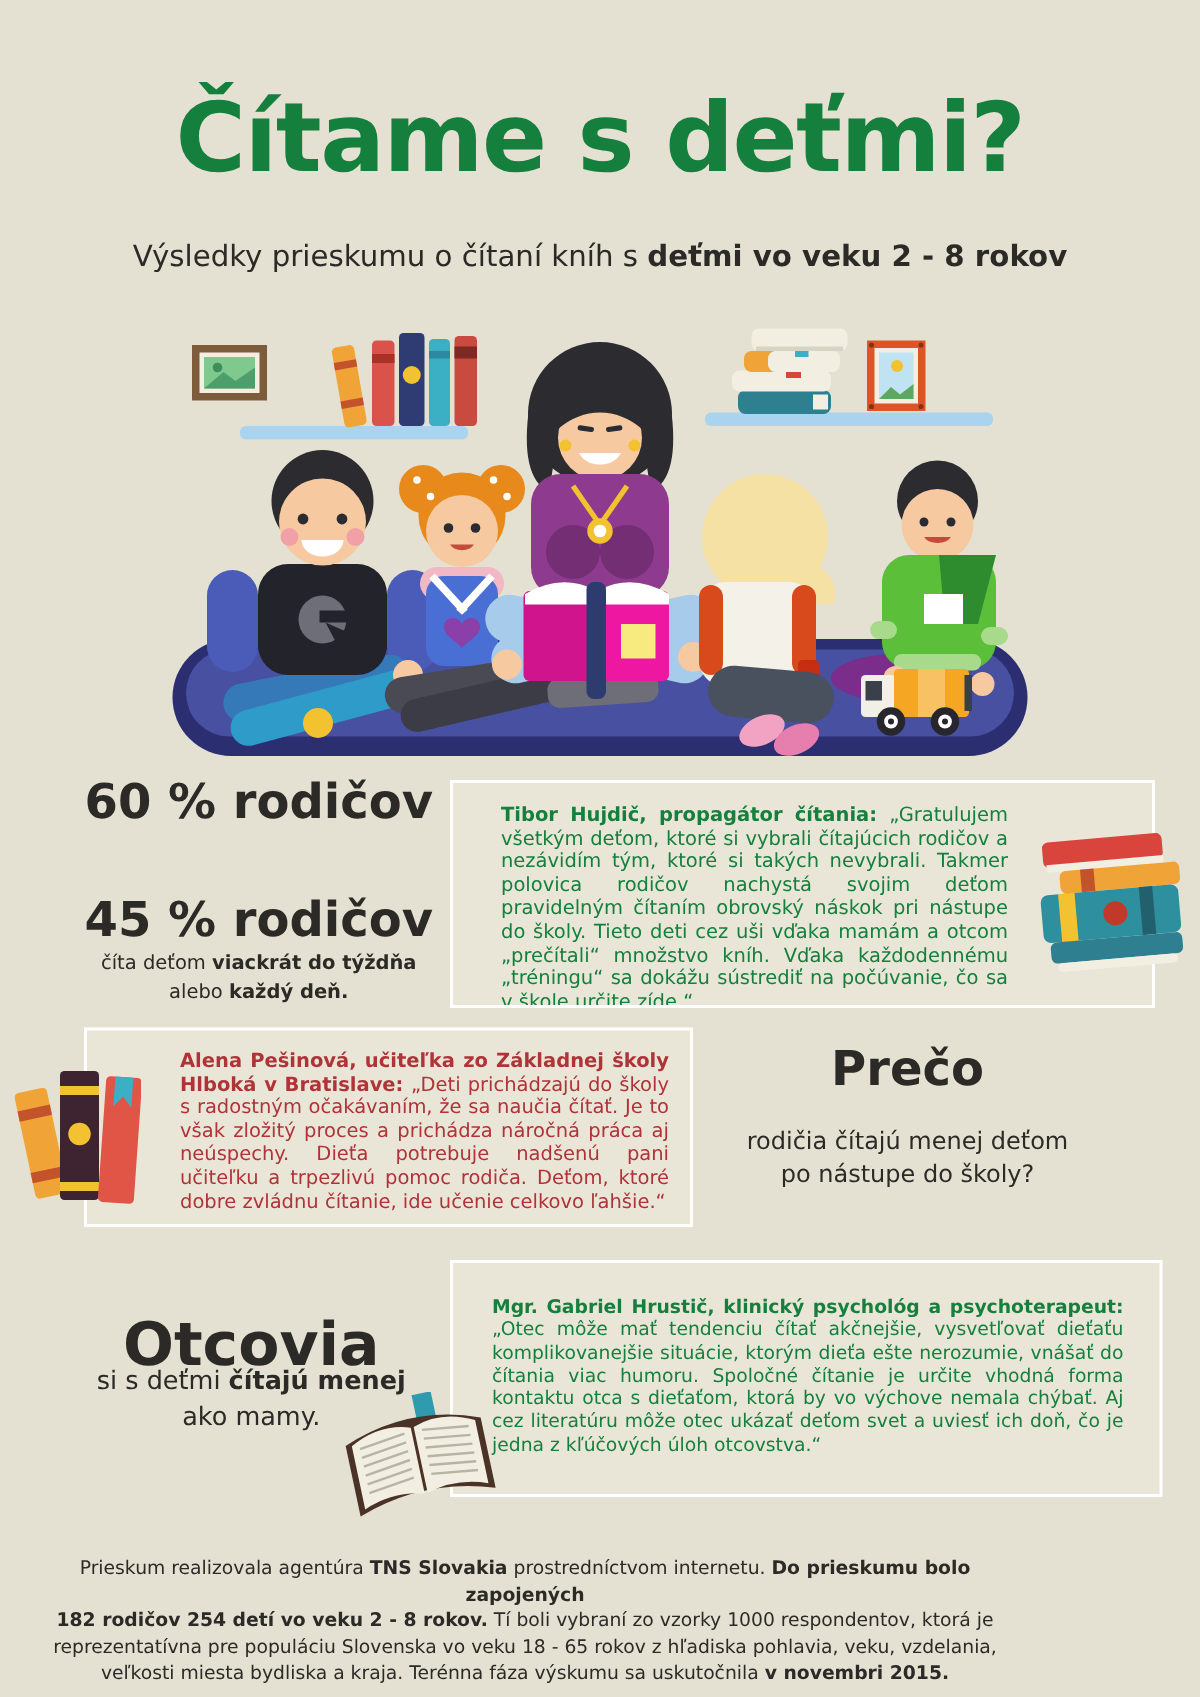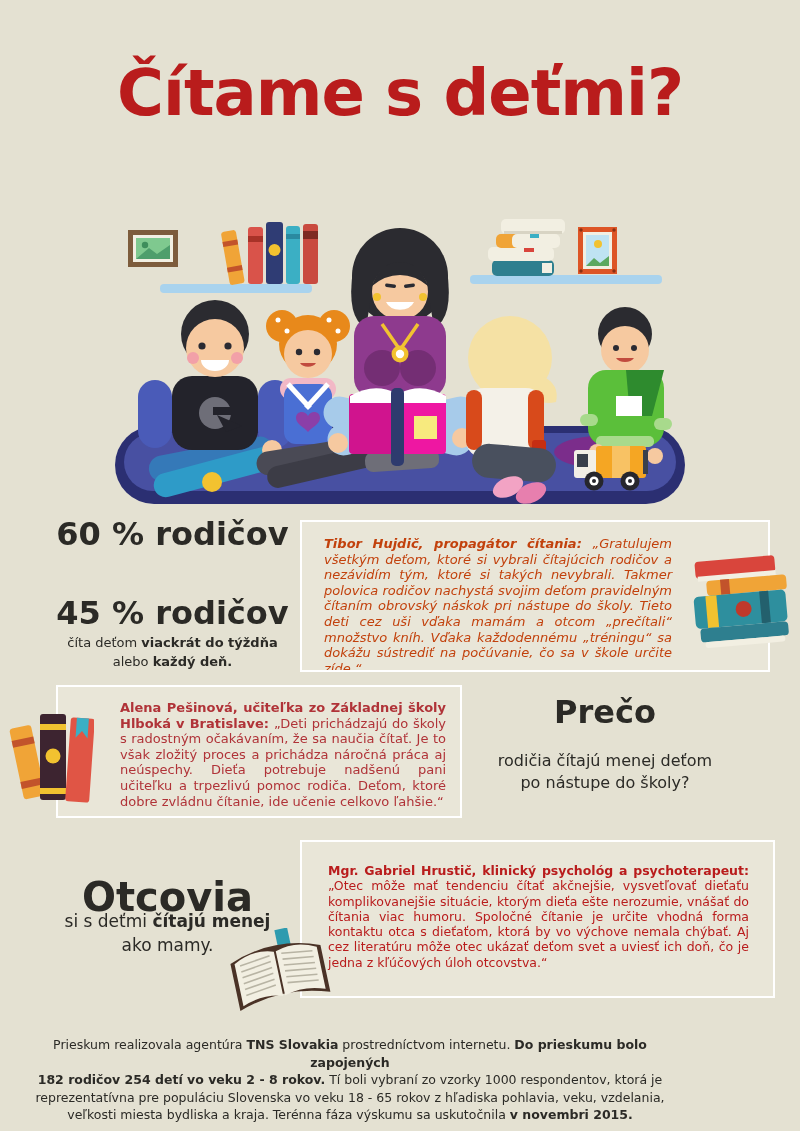--- a/index.html
+++ b/index.html
@@ -4,40 +4,40 @@
 <style>
   html,body{margin:0;padding:0;background:#E4E1D2;}
   .canvas{position:relative;width:800px;height:1131px;background:#E4E1D2;
           font-family:"DejaVu Sans","Liberation Sans",sans-serif;color:#2B2A26;overflow:hidden;}
   .b{font-weight:bold;}
   .abs{position:absolute;}
   .center{text-align:center;}
   .pre{white-space:pre-line;}
 
   .title{top:58px;left:0;width:100%;text-align:center;font-size:64px;font-weight:bold;
-         color:#b91c1c;letter-spacing:-1px;line-height:1.1;}
+         color:#15803d;letter-spacing:-1px;line-height:1.1;}
   .subtitle{top:158px;left:0;width:100%;text-align:center;font-size:19.5px;line-height:1.3;}
 
   .scene-wrap{top:200px;left:60px;width:680px;height:310px;}
 
   .stat-h{font-size:32px;font-weight:bold;line-height:1.05;}
   .stat-t{font-size:13px;line-height:1.45;}
   #stat1-h{top:518px;left:55px;width:235px;}
   #stat1-t{top:555px;left:45px;width:255px;}
   #stat2-h{top:597px;left:55px;width:235px;}
   #stat2-t{top:634px;left:45px;width:255px;}
 
   .qbox{background:#E9E6D8;border:2px solid #FFFFFF;box-sizing:border-box;overflow:hidden;}
   .qtext{text-align:justify;}
   #box-hujdic{left:300px;top:520px;width:470px;height:152px;}
-  #box-hujdic .qtext{margin:14px 96px 0 22px;font-size:13px;line-height:1.2;color:#c2410c;font-style:italic;}
+  #box-hujdic .qtext{margin:14px 96px 0 32px;font-size:13px;line-height:1.2;color:#15803d;}
   #box-pesinova{left:56px;top:685px;width:406px;height:133px;}
   #box-pesinova .qtext{margin:13px 14px 0 62px;font-size:13px;line-height:1.2;color:#B03338;}
   #box-hrustic{left:300px;top:840px;width:475px;height:158px;}
-  #box-hrustic .qtext{margin:21px 24px 0 26px;font-size:12.5px;line-height:1.22;color:#b91c1c;}
+  #box-hrustic .qtext{margin:21px 24px 0 26px;font-size:12.5px;line-height:1.22;color:#15803d;}
 
   #preco-h{left:480px;top:695px;width:250px;font-size:32px;font-weight:bold;line-height:1.1;}
   #preco-t{left:455px;top:750px;width:300px;font-size:16px;line-height:1.4;text-align:center;}
   #otcovia-h{left:50px;top:860px;width:235px;font-size:40px;font-weight:bold;line-height:1.1;margin-top:15px;}
   #otcovia-t{left:50px;top:910px;width:235px;font-size:17px;line-height:1.4;}
 
   #footer{left:35px;top:1036px;width:630px;font-size:12.5px;line-height:1.4;}
 
   #tns-logo{left:663px;top:1014px;width:93px;height:93px;background:#E9168C;}
   #tns-logo span{position:absolute;left:13px;top:44px;color:#FFFFFF;font-size:31px;font-weight:bold;
@@ -47,20 +47,21 @@
   #deco-stack{left:688px;top:548px;}
   #deco-vbooks{left:6px;top:700px;}
   #deco-openbook{left:224px;top:928px;}
 </style>
 </head>
 <body>
 
 <div class="canvas">
 
   <div class="abs title">Čítame s deťmi?</div>
+  <div class="abs subtitle"><span>Výsledky prieskumu o čítaní kníh s </span><span class="b">deťmi vo veku 2 - 8 rokov</span></div>
 
   <div class="abs scene-wrap">
     <svg viewBox="0 0 680 310" width="680" height="310" aria-hidden="true">
 
       <g>
         <rect x="68" y="30" width="50" height="37" fill="#7D5C3C"></rect>
         <rect x="73" y="35" width="40" height="27" fill="#F2EFE2"></rect>
         <rect x="76" y="38" width="34" height="21" fill="#7FC98F"></rect>
         <path d="M76 59 L89 48 L97 54 L110 45 L110 59 Z" fill="#4E9E6C"></path>
         <circle cx="85" cy="45" r="3.2" fill="#3E8E5C"></circle>

